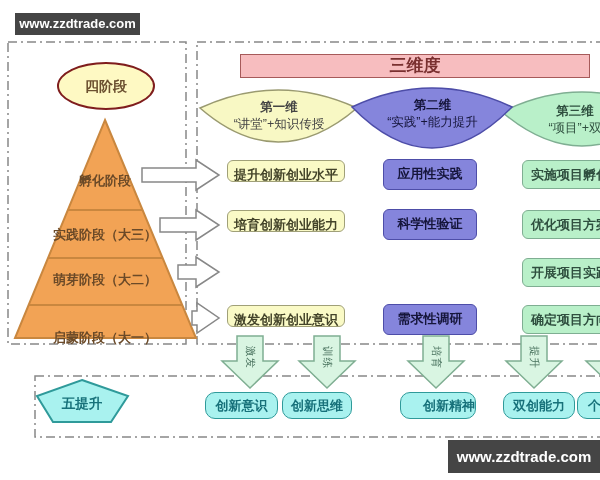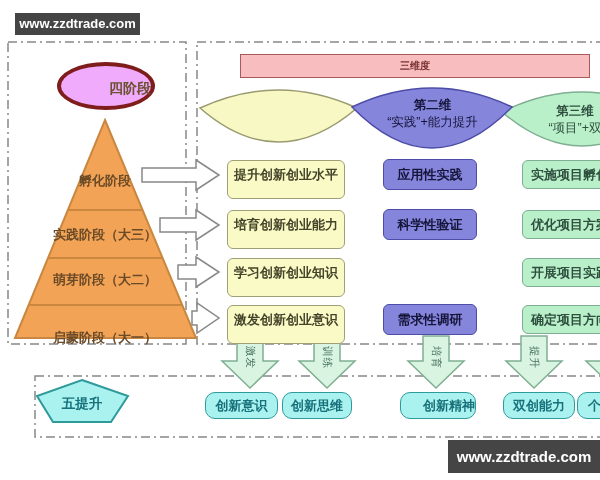--- a/index.html
+++ b/index.html
@@ -3,30 +3,30 @@
 <meta charset="utf-8">
 <style>
   html,body{margin:0;padding:0;background:#fff;}
   .screen{position:relative;width:600px;height:480px;overflow:hidden;background:#fff;
           font-family:"Liberation Sans","DejaVu Sans",sans-serif;}
   .layer{position:absolute;left:0;top:0;}
   .abs{position:absolute;box-sizing:border-box;}
   .wm{background:#454545;color:#fff;font-weight:bold;text-align:center;}
   .wm-top{left:15px;top:13px;width:125px;height:22px;font-size:13px;line-height:22px;}
   .wm-bottom{left:448px;top:440px;width:152px;height:33px;font-size:15px;line-height:33px;}
-  .ellipse{left:57px;top:62px;width:98px;height:48px;border:4px solid #7f1d1d;border-radius:50%;
-           background:#f0abfc;color:#6b5030;font-weight:bold;font-size:14px;text-align:right;line-height:45px;}
+  .ellipse{left:57px;top:62px;width:98px;height:48px;border:2px solid #7f1d1d;border-radius:50%;
+           background:#fef9c3;color:#6b5030;font-weight:bold;font-size:14px;text-align:center;line-height:45px;}
   .pyr-label{color:#6b4a28;font-weight:bold;font-size:13px;text-align:center;line-height:17px;}
   .banner{left:240px;top:54px;width:350px;height:24px;background:#f7bdbf;border:1.5px solid #a65a5a;
-          color:#7a3030;font-weight:bold;font-size:10px;text-align:center;line-height:22px;}
+          color:#7a3030;font-weight:bold;font-size:17px;text-align:center;line-height:22px;}
   .fan-text{text-align:center;font-size:12.5px;line-height:17px;color:#444;}
   .fan-text .t{font-weight:bold;}
   .box{border-radius:6px;text-align:center;font-size:13px;font-weight:bold;}
-  .ybox{left:227px;width:118px;height:39px;background:#fafac6;border:1.4px solid #a0a078;color:#44442a;line-height:27px;}
-  .pbox{left:383px;width:94px;height:31px;background:#8585dc;border:1.4px solid #4d4da8;color:#15153a;line-height:29px;}
+  .ybox{left:227px;width:118px;height:22px;background:#fafac6;border:1.4px solid #a0a078;color:#44442a;line-height:27px;}
+  .pbox{left:383px;width:94px;height:31px;background:#8585dc;border:1.4px solid #4d4da8;color:#15153a;line-height:29px;font-family:Liberation Mono, monospace;}
   .gbox{left:522px;width:96px;height:29px;background:#b9f0c9;border:1.4px solid #7fae92;color:#2f4f3f;line-height:27px;}
   .cbox{top:392px;height:27px;background:#a9f2ef;border:1.6px solid #2f9a9a;border-radius:10px;
         color:#17717a;font-weight:bold;font-size:13px;text-align:center;line-height:25px;}
   .cbox-clip{text-align:left;padding-left:10px;}
   .rot-label{width:44px;height:13px;font-size:10.5px;color:#47705c;text-align:center;
              transform:rotate(90deg);letter-spacing:1px;}
   .pent-label{left:52px;top:395px;width:60px;text-align:center;color:#17717a;font-weight:bold;font-size:13.5px;}
 </style>
 </head>
 <body>
@@ -69,32 +69,35 @@
   </div>
   <div class="abs pyr-label" style="left:45px;top:172px;width:120px;">
     <span style="display:block;">孵化阶段</span>
   </div>
   <div class="abs pyr-label" style="left:30px;top:226px;width:150px;">实践阶段（大三）</div>
   <div class="abs pyr-label" style="left:25px;top:271px;width:160px;">萌芽阶段（大二）</div>
   <div class="abs pyr-label" style="left:20px;top:313px;width:170px;margin-top:16px;">启蒙阶段（大一）</div>
 
   <div class="abs banner">三维度</div>
 
+  <div class="abs fan-text" style="left:208px;top:99px;width:142px;">
+    <span class="t" style="display:block;">第一维</span>
+    <span style="display:block;">“讲堂”+知识传授</span>
+  </div>
   <div class="abs fan-text" style="left:360px;top:97px;width:145px;color:#15153a;">
     <span class="t" style="display:block;">第二维</span>
     <span style="display:block;">“实践”+能力提升</span>
   </div>
   <div class="abs fan-text" style="left:505px;top:103px;width:140px;color:#2f4f3f;">
     <span class="t" style="display:block;">第三维</span>
     <span style="display:block;">“项目”+双</span>
   </div>
 
   <div class="abs box ybox" style="top:160px;">提升创新创业水平</div>
   <div class="abs box ybox" style="top:210px;">培育创新创业能力</div>
-  <div class="abs box ybox" style="top:258px;">学习创新创业知识</div>
   <div class="abs box ybox" style="top:305px;">激发创新创业意识</div>
 
   <div class="abs box pbox" style="top:159px;">应用性实践</div>
   <div class="abs box pbox" style="top:209px;">科学性验证</div>
   <div class="abs box pbox" style="top:304px;">需求性调研</div>
 
   <div class="abs box gbox" style="top:160px;">实施项目孵化</div>
   <div class="abs box gbox" style="top:210px;">优化项目方案</div>
   <div class="abs box gbox" style="top:258px;">开展项目实践</div>
   <div class="abs box gbox" style="top:305px;">确定项目方向</div>

